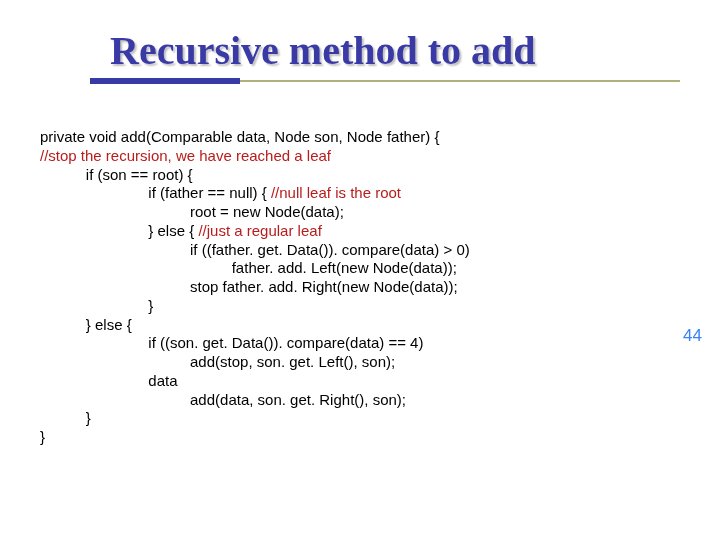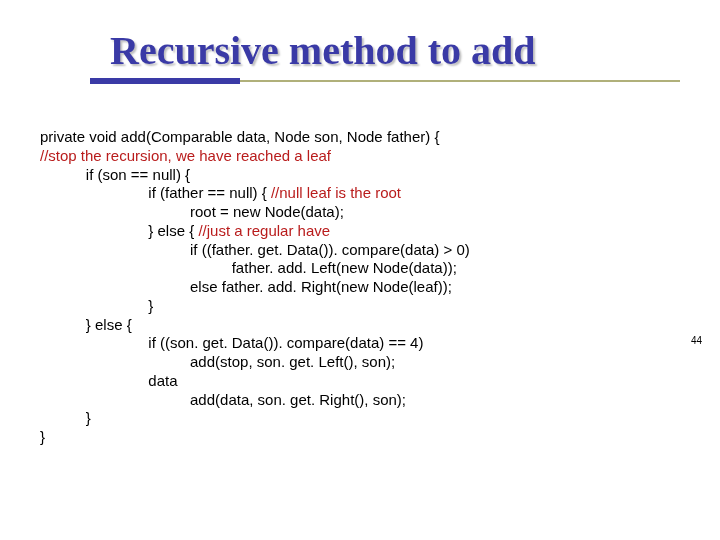--- a/index.html
+++ b/index.html
@@ -62,47 +62,47 @@
     line-height: 1.25;
     color: #000;
     white-space: pre;
     font-family: Verdana, Geneva, sans-serif;
   }
   .g { color: #b91c1c; }
   .page-num {
     position: absolute;
     right: 18px;
     bottom: 35px;
-    font-size: 10px;
-    color: #000000;
+    font-size: 17px;
+    color: #3b82f6;
     text-align: right;
   }
 </style>
 </head>
 <body>
 
 <div class="slide">
 
   <div class="title-wrap">
     <h1 class="title">Recursive method to add</h1>
     <div class="underline">
       <div class="long"></div>
       <div class="short"></div>
     </div>
   </div>
 
   <div class="code"><span>private void add(Comparable data, Node son, Node father) {</span>
 <span class="g">//stop the recursion, we have reached a leaf</span>
-<span>           if (son == null) {</span>
+<span>           if (son == root) {</span>
 <span>                          if (father == null) { </span><span class="g">//null leaf is the root</span>
 <span>                                    root = new Node(data);</span>
-<span>                          } else { </span><span class="g">//just a regular have</span>
+<span>                          } else { </span><span class="g">//just a regular leaf</span>
 <span>                                    if ((father. get. Data()). compare(data) &gt; 0)</span>
 <span>                                              father. add. Left(new Node(data));</span>
-<span>                                    else father. add. Right(new Node(leaf));</span>
+<span>                                    stop father. add. Right(new Node(data));</span>
 <span>                          }</span>
 <span>           } else {</span>
 <span>                          if ((son. get. Data()). compare(data) == 4)</span>
 <span>                                    add(stop, son. get. Left(), son);</span>
 <span>                          data</span>
 <span>                                    add(data, son. get. Right(), son);</span>
 <span>           }</span>
 <span>}</span></div>
 
   <div class="page-num">44</div>

